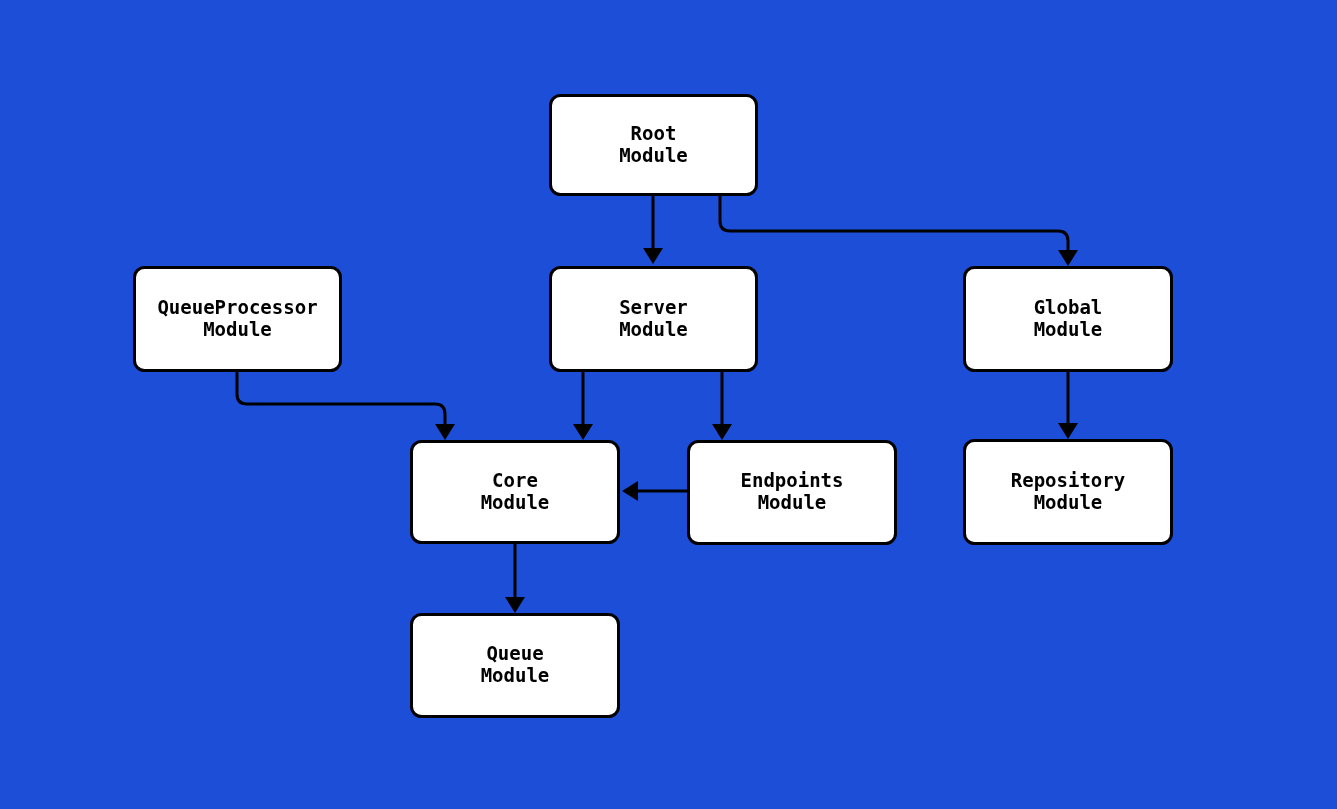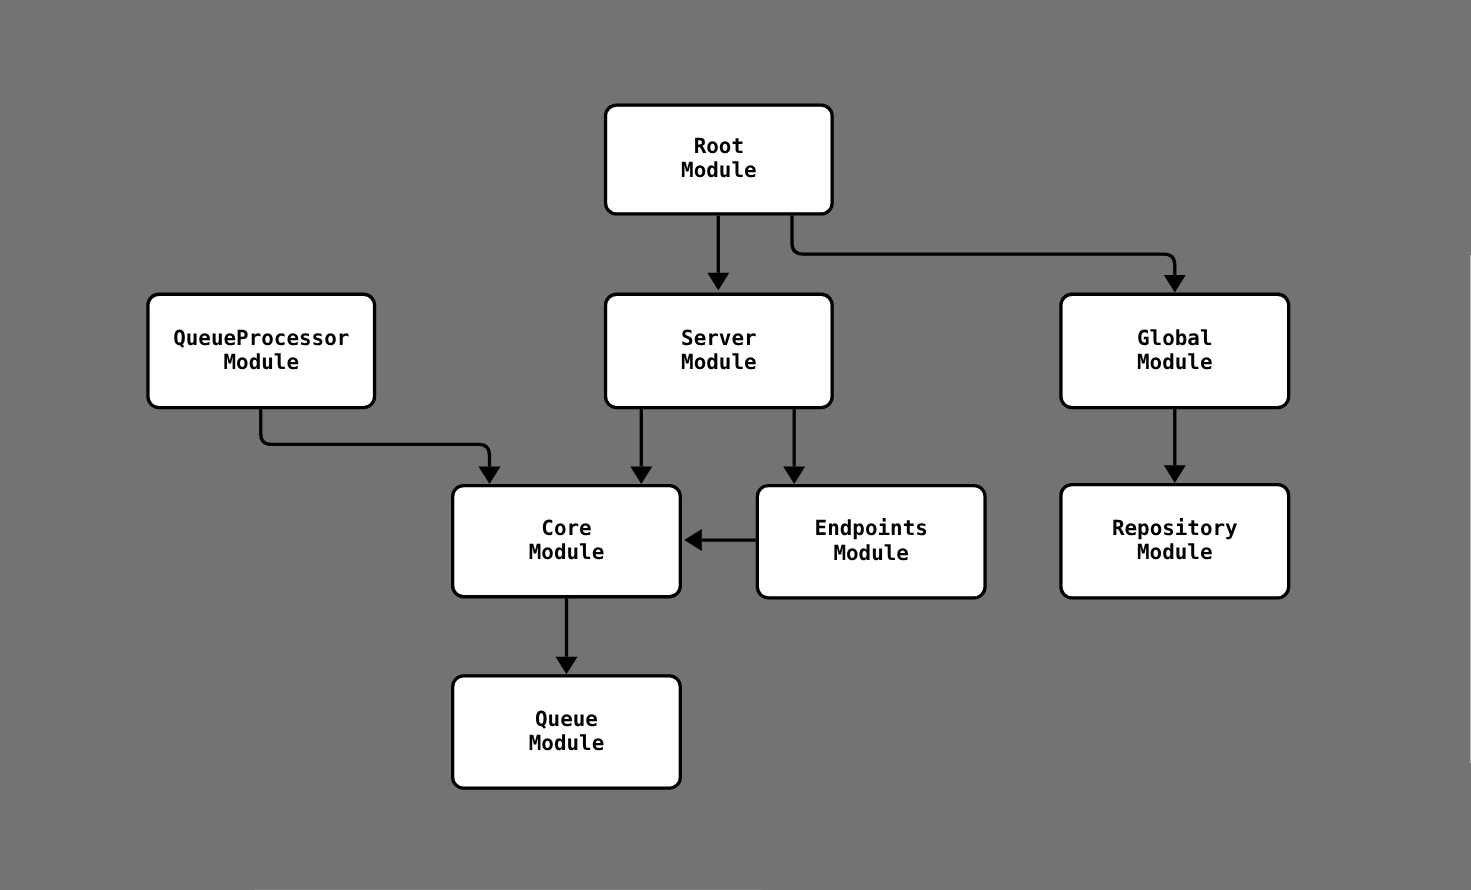--- a/index.html
+++ b/index.html
@@ -11,21 +11,21 @@
   body {
     width: 1337px;
     height: 809px;
     font-family: "DejaVu Sans Mono", "Liberation Mono", monospace;
     overflow: hidden;
   }
   #diagram-root {
     position: relative;
     width: 1337px;
     height: 809px;
-    background: #737373;
+    background: #1d4ed8;
   }
   svg#diagram-canvas {
     display: block;
     width: 1337px;
     height: 809px;
   }
   .node-box {
     fill: #ffffff;
     stroke: #000000;
     stroke-width: 3;

